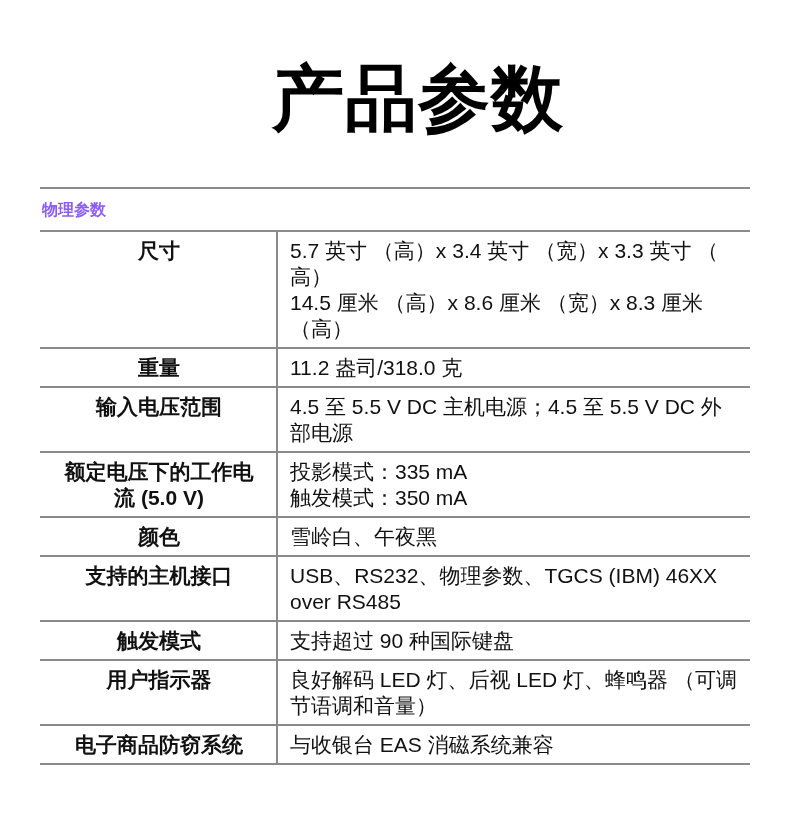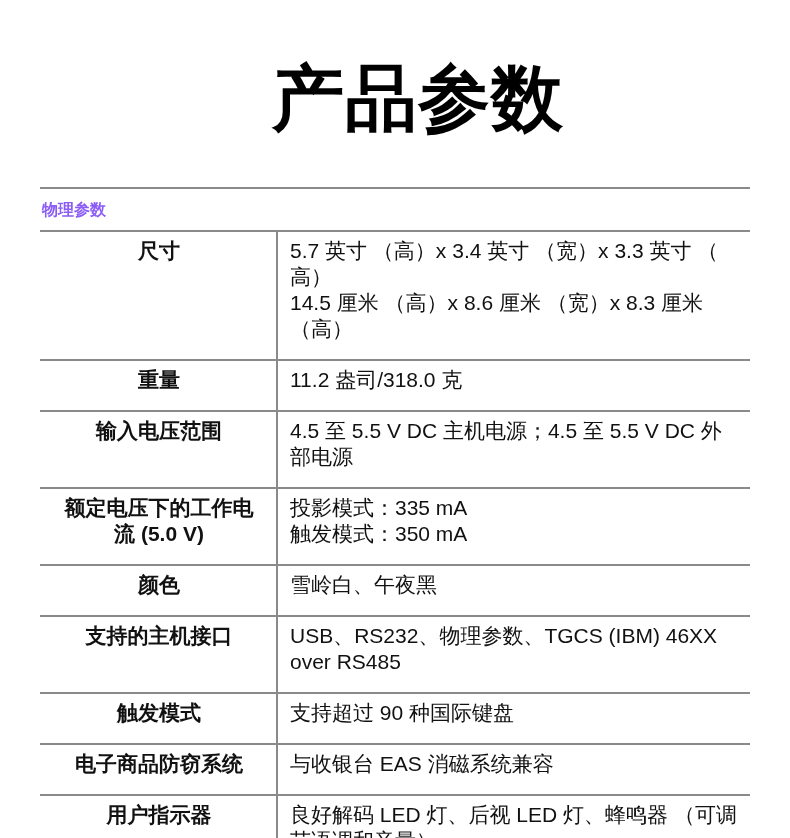--- a/index.html
+++ b/index.html
@@ -47,21 +47,21 @@
     width: 237px;
     text-align: center;
     vertical-align: top;
     font-weight: bold;
     padding: 6px 10px 5px 12px;
     border-right: 2px solid #8a8a8a;
     white-space: pre-line;
   }
   table.spec-table td {
     vertical-align: top;
-    padding: 6px 8px 17px 12px;
+    padding: 6px 8px 5px 12px;
     white-space: pre-line;
     margin-top: 19px;
   }
 </style>
 </head>
 <body>
 
 <h1 class="page-title">产品参数</h1>
 
 <div class="spec">
@@ -98,23 +98,23 @@
       <tr>
         <th>支持的主机接口</th>
         <td>USB、RS232、物理参数、TGCS (IBM) 46XX
 over RS485</td>
       </tr>
       <tr>
         <th>触发模式</th>
         <td>支持超过 90 种国际键盘</td>
       </tr>
       <tr>
-        <th>电子商品防窃系统</th>
-        <td>与收银台 EAS 消磁系统兼容</td>
-      </tr>
-      <tr>
         <th>用户指示器</th>
         <td>良好解码 LED 灯、后视 LED 灯、蜂鸣器 （可调
 节语调和音量）</td>
+      </tr>
+      <tr>
+        <th>电子商品防窃系统</th>
+        <td>与收银台 EAS 消磁系统兼容</td>
       </tr>
     </tbody>
   </table>
 </div>
 
 </body></html>

